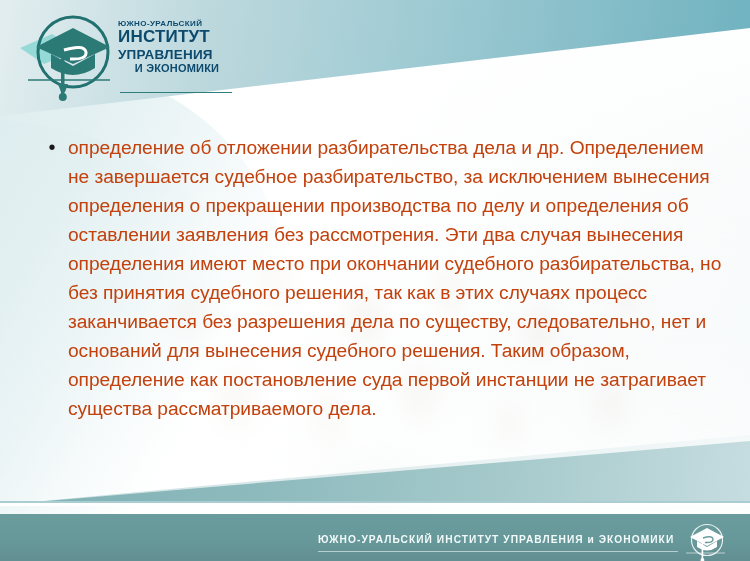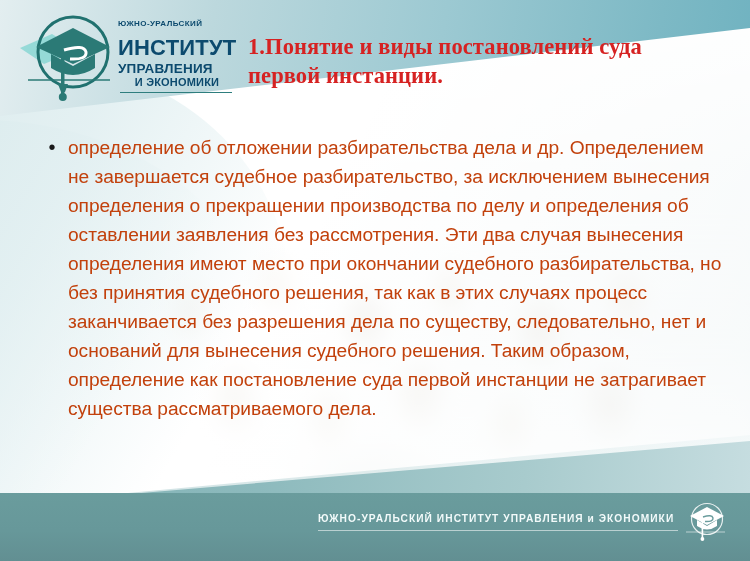--- a/index.html
+++ b/index.html
@@ -149,24 +149,24 @@
     color: #0c4a6e;
     line-height: 1.0;
   }
   .logo-line-1 {
     font-size: 8px;
     font-weight: bold;
     letter-spacing: 0.4px;
     white-space: nowrap;
   }
   .logo-line-2 {
-    font-size: 22px;
+    font-size: 17px;
     font-weight: bold;
     letter-spacing: 0.2px;
-    margin-top: 9px;
+    margin-top: 0;
   }
   .logo-line-3 {
     font-size: 13.5px;
     font-weight: bold;
     letter-spacing: 0.2px;
     margin-top: 3px;
   }
   .logo-line-4 {
     font-size: 11px;
     font-weight: bold;
@@ -239,21 +239,21 @@
     bottom: 58px;
     width: 750px;
     height: 2px;
     background: #a9cdd1;
   }
   .footer {
     position: absolute;
     left: 0;
     bottom: 0;
     width: 750px;
-    height: 68px;
+    height: 47px;
     background: linear-gradient(180deg, #6a9c9d 0%, #67989a 55%, #628f92 100%);
   }
   .footer-title {
     position: absolute;
     left: 318px;
     top: 20px;
     color: #f2fafa;
     font-size: 10.2px;
     font-weight: bold;
     letter-spacing: 1.05px;
@@ -310,21 +310,20 @@
 
     <div class="logo-text">
       <div class="logo-line-1">ЮЖНО-УРАЛЬСКИЙ</div>
       <div class="logo-line-2">ИНСТИТУТ</div>
       <div class="logo-line-3">УПРАВЛЕНИЯ</div>
       <div class="logo-line-4">И ЭКОНОМИКИ</div>
     </div>
     <div class="logo-rule"></div>
   </div>
 
-  <div class="title">1.Понятие и виды постановлений суда первой инстанции.</div>
 
   <div class="body-block">
     <div class="bullet-mark">•</div>
     <div class="body-text">определение об отложении разбирательства дела и др. Определением не завершается судебное разбирательство, за исключением вынесения определения о прекращении производства по делу и определения об оставлении заявления без рассмотрения. Эти два случая вынесения определения имеют место при окончании судебного разбирательства, но без принятия судебного решения, так как в этих случаях процесс заканчивается без разрешения дела по существу, следовательно, нет и оснований для вынесения судебного решения. Таким образом, определение как постановление суда первой инстанции не затрагивает существа рассматриваемого дела.</div>
   </div>
 
   <div class="footer-hairline-b"></div>
   <div class="footer-hairline-a"></div>
 
   <div class="footer">

